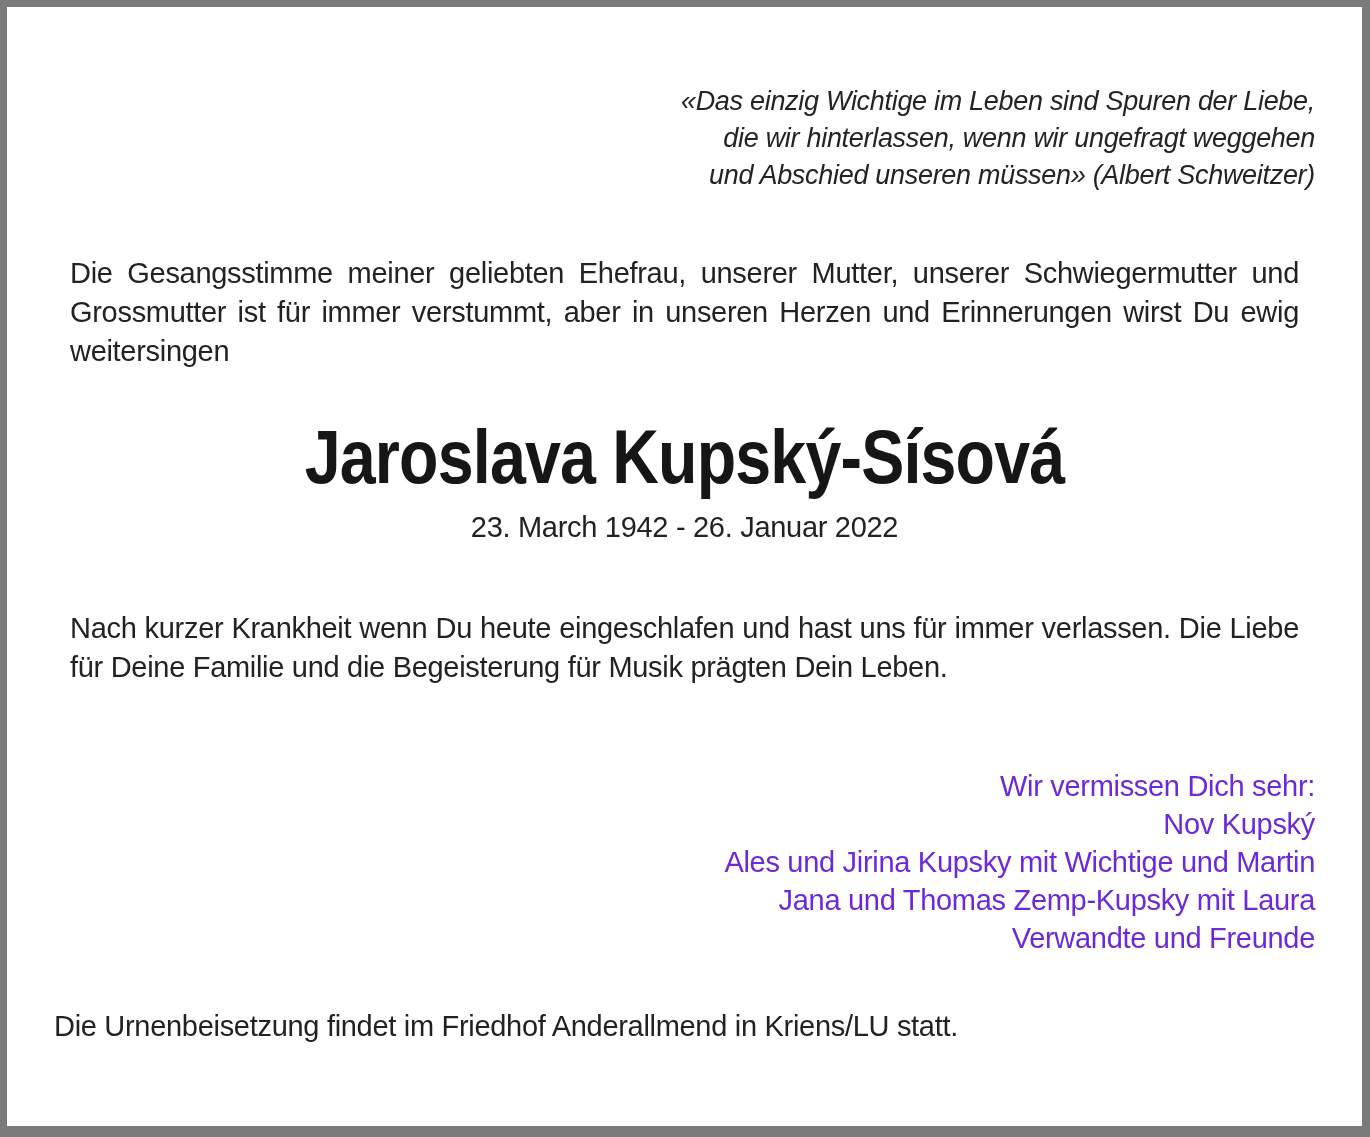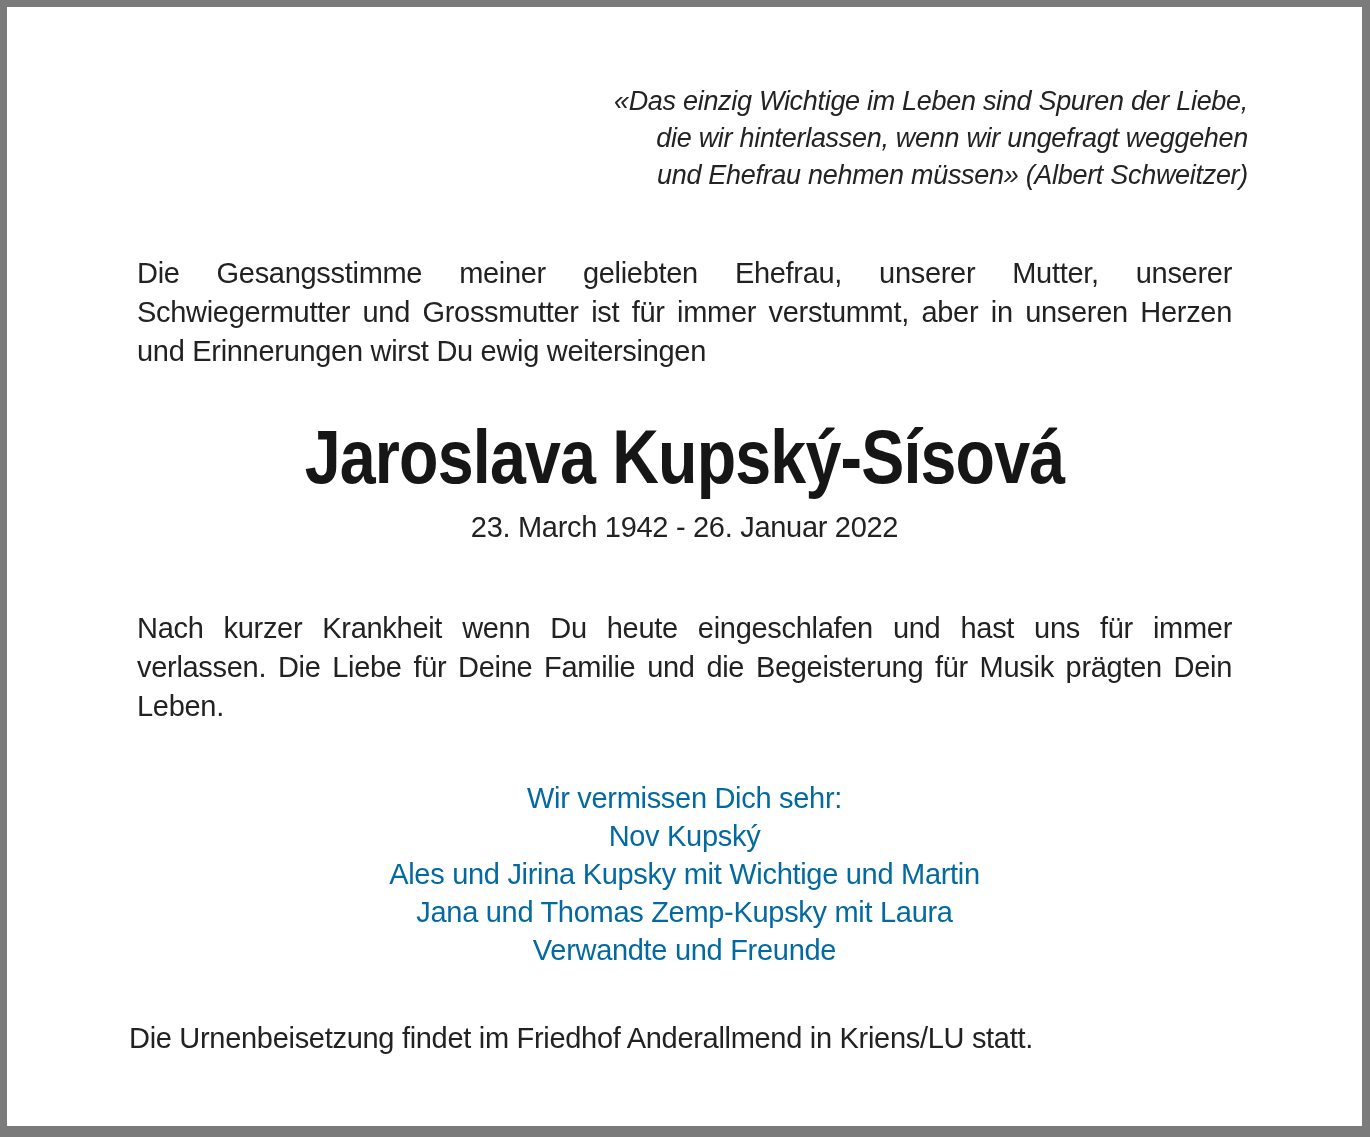--- a/index.html
+++ b/index.html
@@ -13,21 +13,21 @@
     height: 1137px;
     background: #7b7b7b;
     padding: 7px 8px 11px 7px;
   }
   .page {
     box-sizing: border-box;
     width: 100%;
     height: 100%;
     background: #ffffff;
     color: #1f1f1f;
-    padding: 0 114px;
+    padding: 0 47px;
     overflow: hidden;
     font-family: "Liberation Sans", sans-serif;
     letter-spacing: -0.3px;
   }
   .quote {
     margin-top: 76px;
     text-align: right;
     font-style: italic;
     font-size: 27px;
     line-height: 37px;
@@ -56,44 +56,44 @@
     color: #161616;
   }
   .dates {
     margin-top: 14px;
     font-size: 29px;
     line-height: 36px;
     text-align: center;
     color: #222222;
   }
   .mourners {
-    margin-top: 53px;
-    text-align: center;
+    margin-top: 80px;
+    text-align: right;
     font-size: 29px;
     line-height: 38px;
-    color: #0369a1;
+    color: #6d28d9;
   }
   .funeral {
-    margin: 50px 0 0 8px;
+    margin: 50px 0 0 0;
     font-size: 29px;
     line-height: 39px;
     text-align: left;
     color: #222222;
   }
 </style>
 </head>
 <body>
 
 <div class="frame">
   <div class="page">
 
     <div class="quote">
       <div>«Das einzig Wichtige im Leben sind Spuren der Liebe,</div>
       <div>die wir hinterlassen, wenn wir ungefragt weggehen</div>
-      <div>und Ehefrau nehmen müssen» (Albert Schweitzer)</div>
+      <div>und Abschied unseren müssen» (Albert Schweitzer)</div>
     </div>
 
     <p class="para intro">Die Gesangsstimme meiner geliebten Ehefrau, unserer Mutter, unserer Schwiegermutter und Grossmutter ist für immer verstummt, aber in unseren Herzen und Erinnerungen wirst Du ewig weitersingen</p>
 
     <h1 class="name">Jaroslava Kupský-Sísová</h1>
 
     <div class="dates">23. March 1942 - 26. Januar 2022</div>
 
     <p class="para body-p">Nach kurzer Krankheit wenn Du heute eingeschlafen und hast uns für immer verlassen. Die Liebe für Deine Familie und die Begeisterung für Musik prägten Dein Leben.</p>
 

